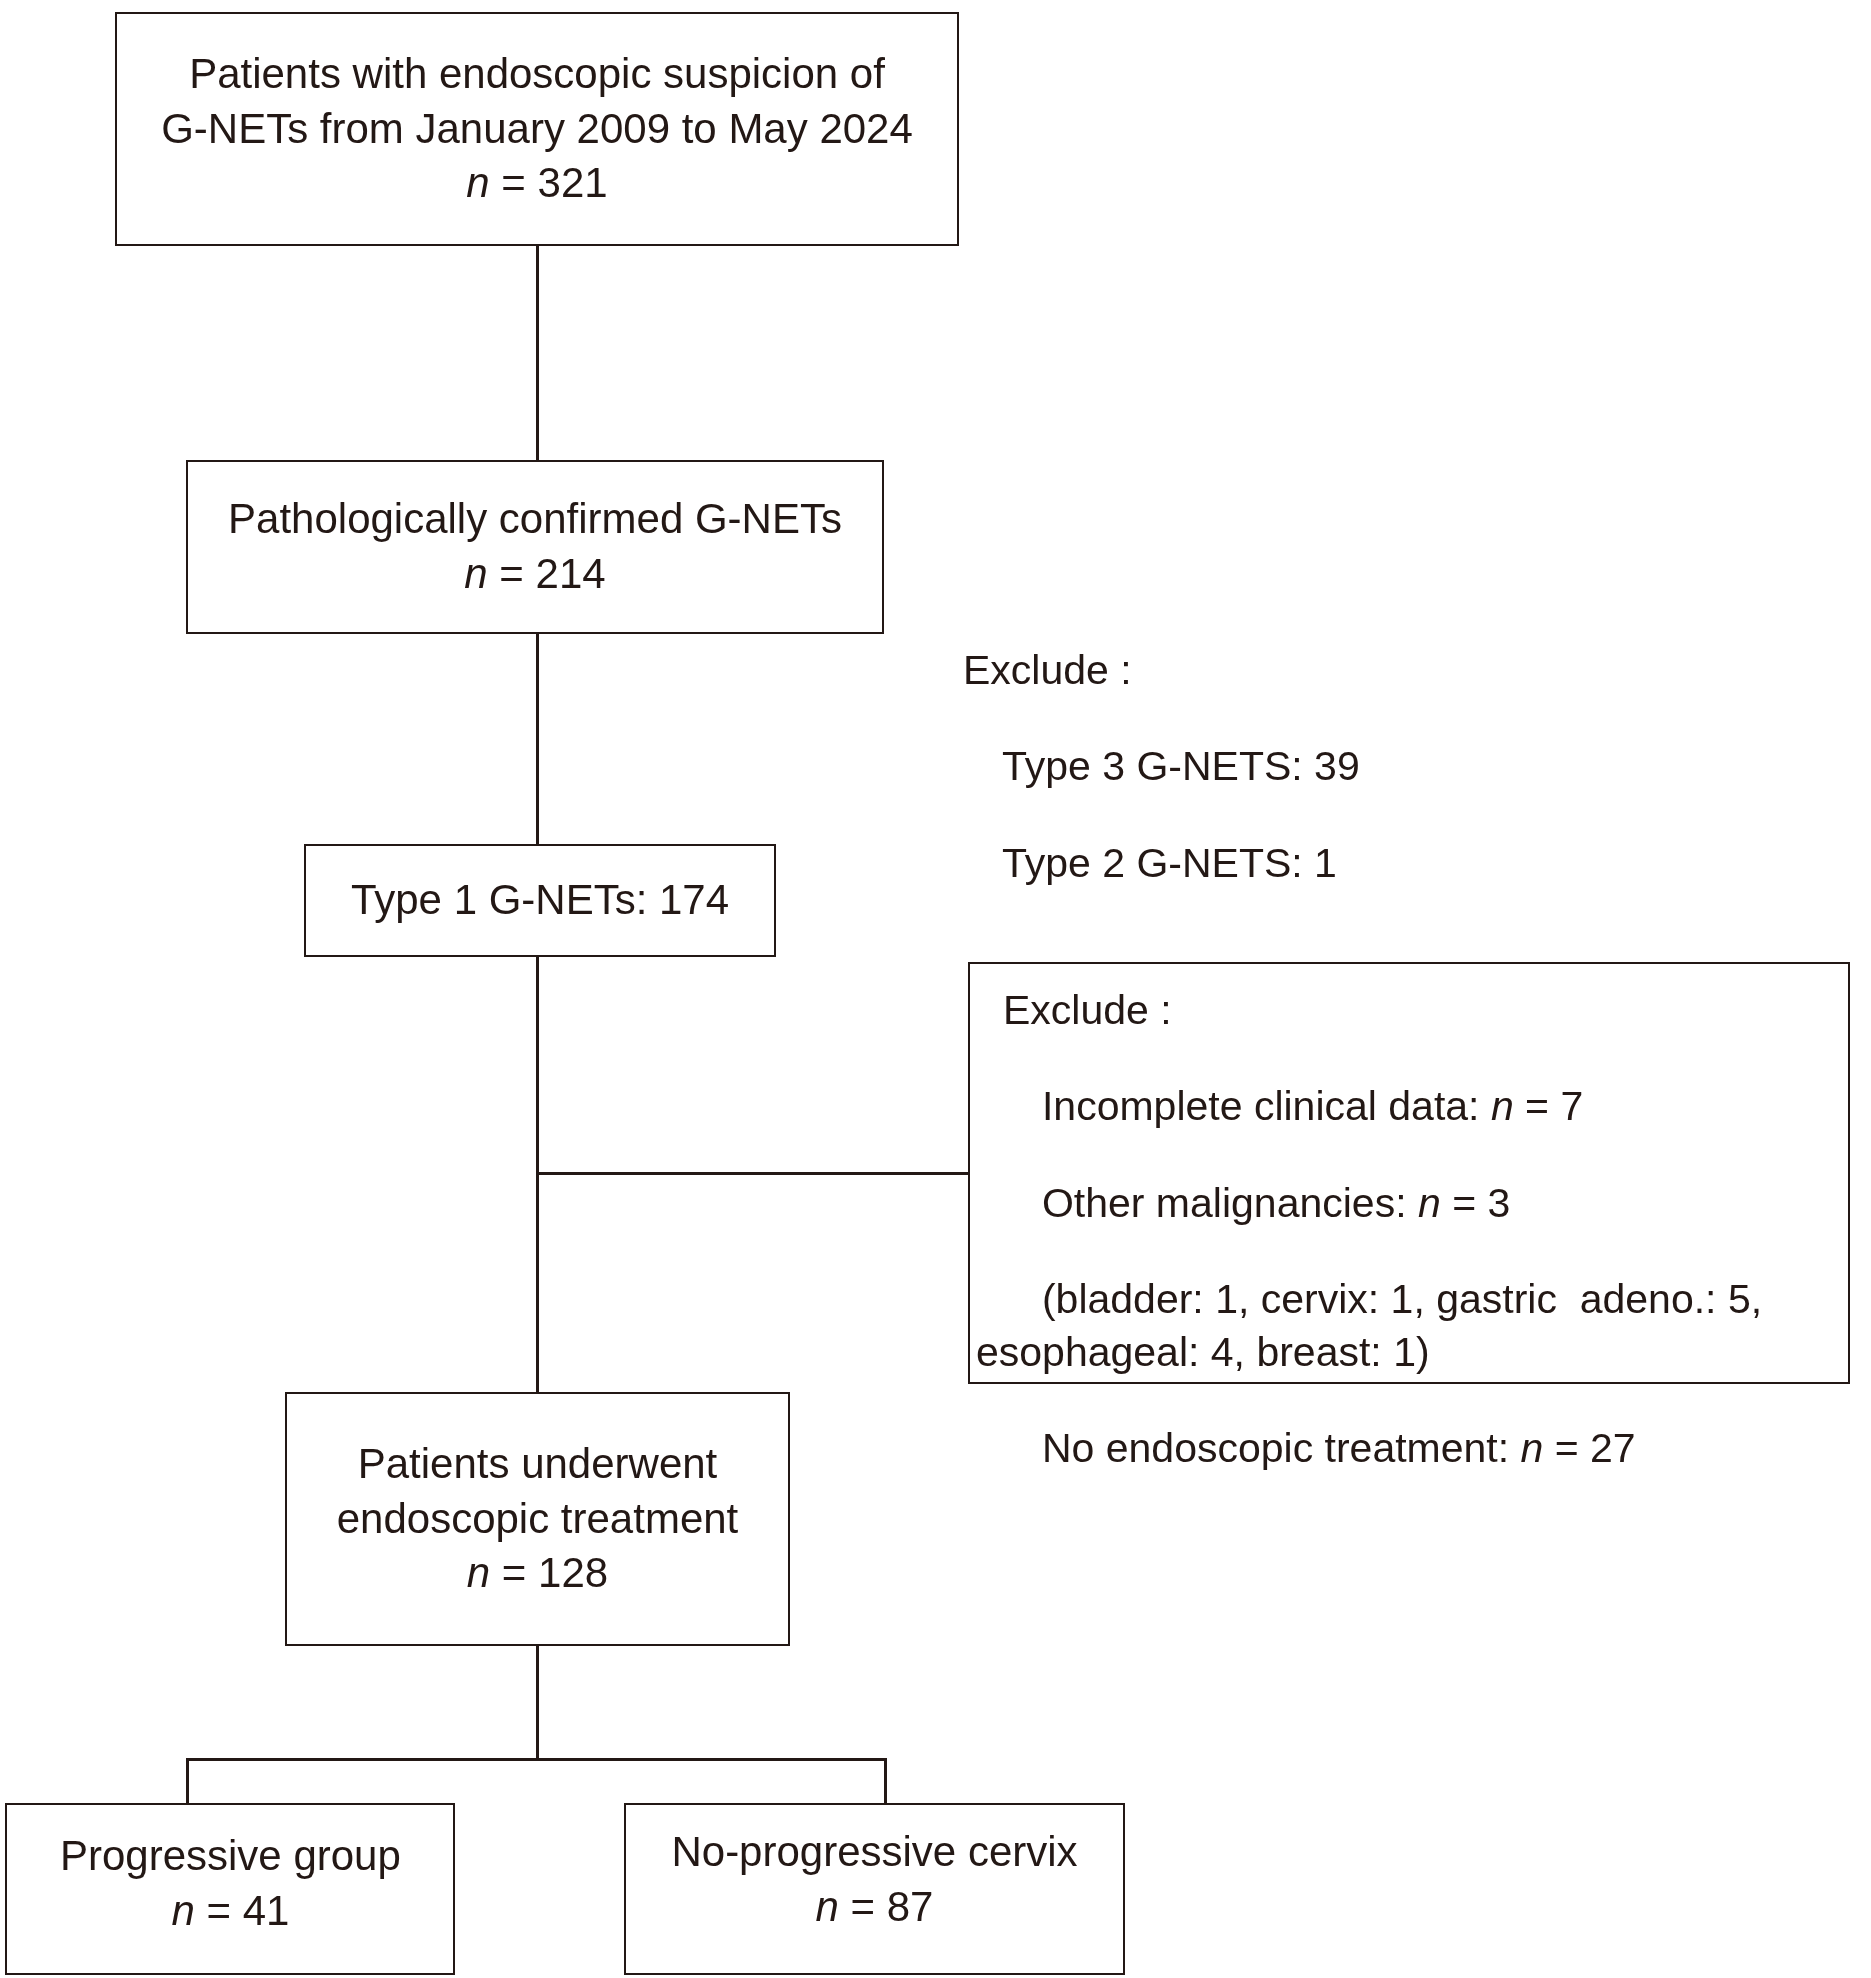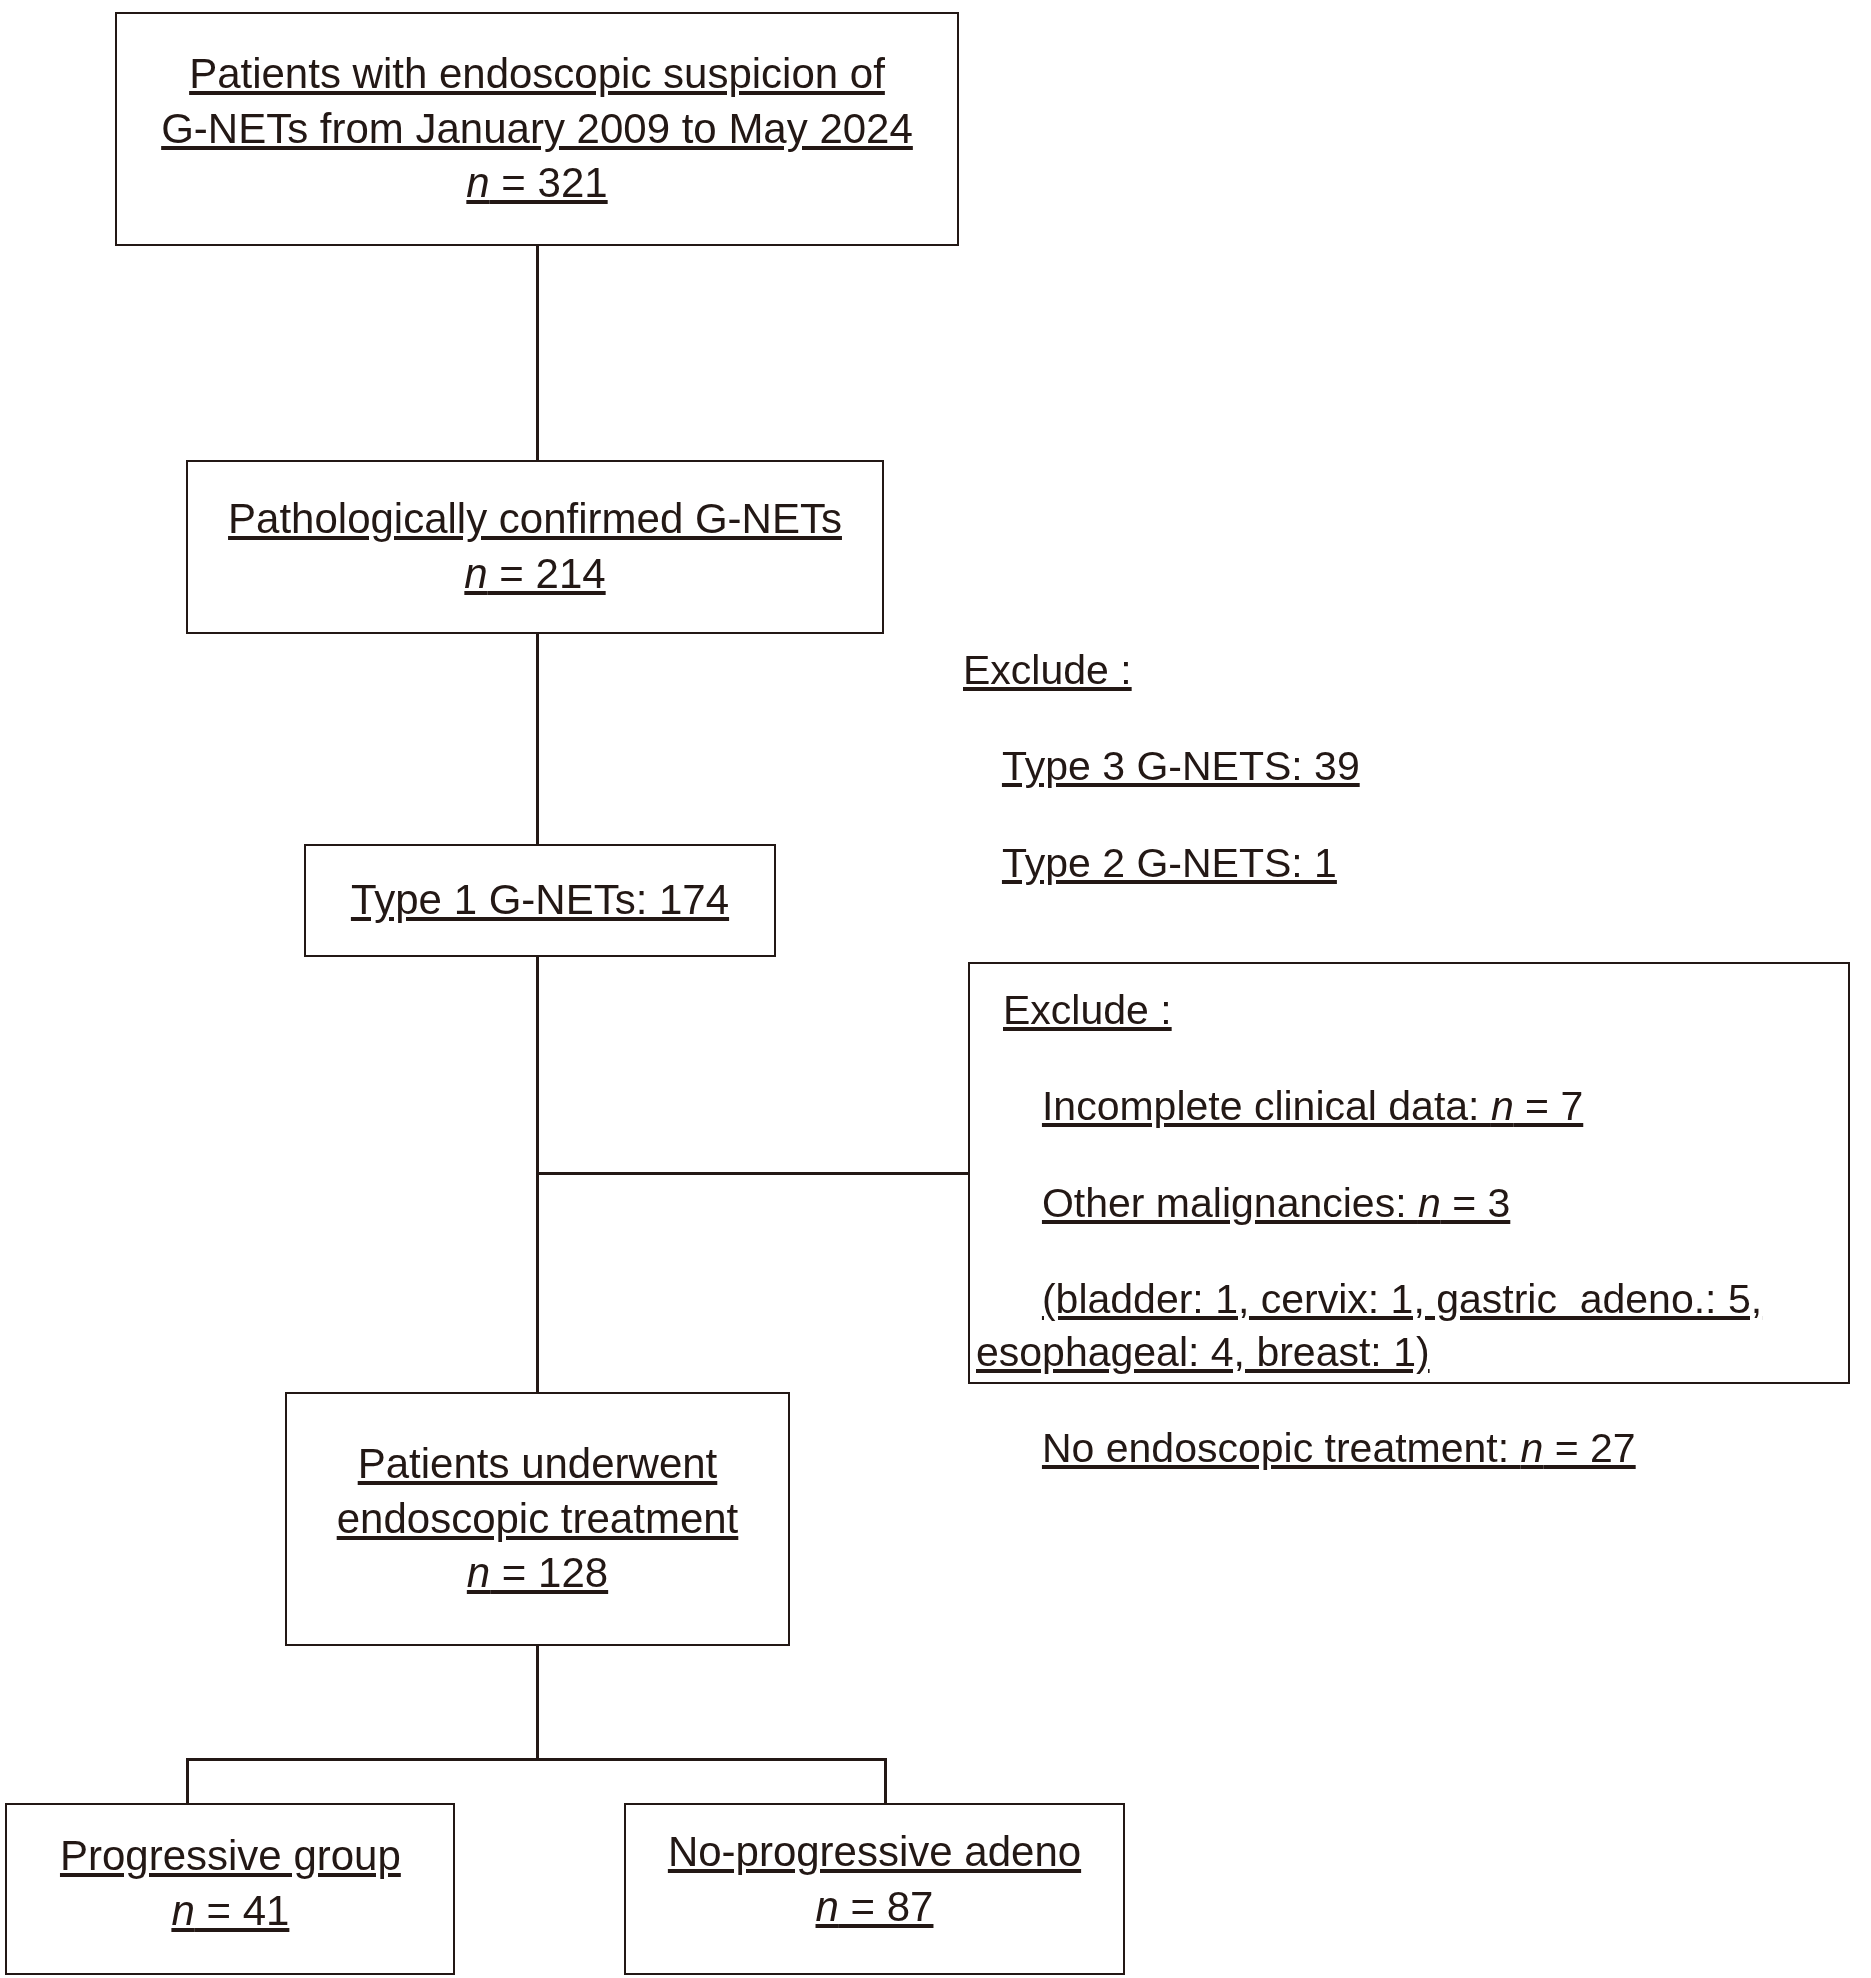--- a/index.html
+++ b/index.html
@@ -31,21 +31,21 @@
     align-items:flex-start;
     text-align:left;
   }
   .freetext{
     position:absolute;
     line-height:1.30;
     text-align:left;
     z-index:3;
     background:transparent;
   }
-  .ln{ display:block; white-space:pre;text-decoration:underline; }
+  .ln{ display:block; white-space:pre; }
   .ital{ font-style:italic; }
   .indent1{ padding-left:0.95em;margin-top:43px; }
   .vline{
     position:absolute;
     background:#231815;
     width:2.7px;
     z-index:1;
   }
   .hline{
     position:absolute;
@@ -113,18 +113,18 @@
     <span class="ln">endoscopic treatment</span>
     <span class="ln"><i class="ital">n</i><span> = 128</span></span>
   </div>
 
   <div class="box fs-lg" style="left:5.4px; top:1803px; width:450px; height:172px; justify-content:flex-start; padding-top:24px;">
     <span class="ln">Progressive group</span>
     <span class="ln"><i class="ital">n</i><span> = 41</span></span>
   </div>
 
   <div class="box fs-lg" style="left:624px; top:1803px; width:501px; height:172px; justify-content:flex-start; padding-top:20px;">
-    <span class="ln">No-progressive adeno</span>
+    <span class="ln">No-progressive cervix</span>
     <span class="ln"><i class="ital">n</i><span> = 87</span></span>
   </div>
 
 </div>
 
 
 </body></html>

